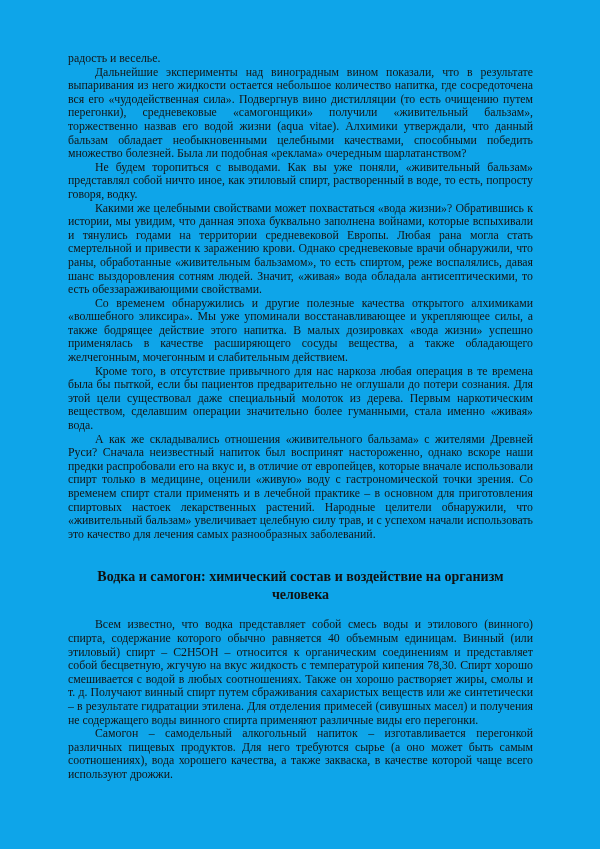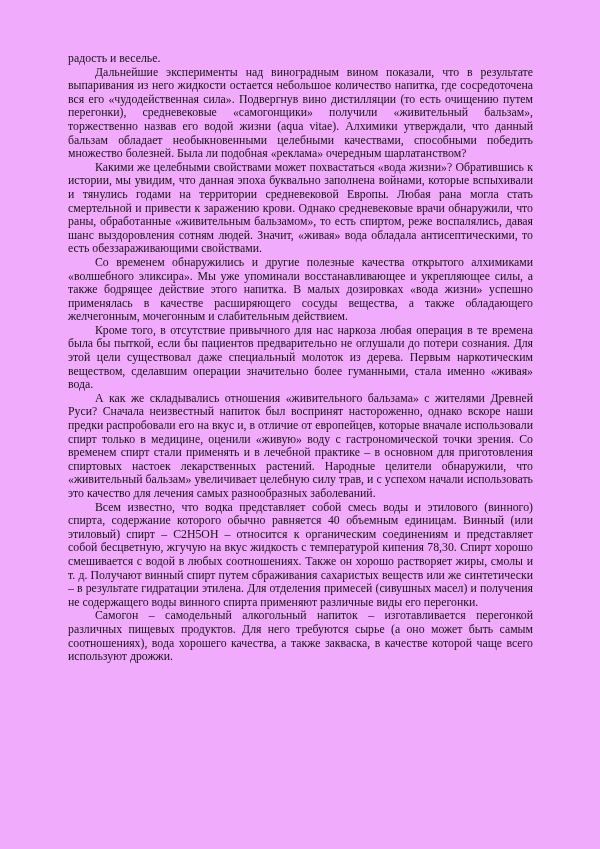--- a/index.html
+++ b/index.html
@@ -8,21 +8,21 @@
     background: #ffffff;
   }
   body {
     width: 600px;
   }
   .page {
     width: 600px;
     min-height: 849px;
     box-sizing: border-box;
     padding: 52px 67px 40px 68px;
-    background: #f0abfc;
+    background: #0ea5e9;
     font-family: "Liberation Serif", serif;
     font-size: 11.8px;
     line-height: 13.6px;
     color: #141414;
     text-align: justify;
   }
   .para {
     margin: 0;
     text-indent: 27px;
   }
@@ -39,19 +39,21 @@
     margin: 27px 6px 15px 6px;
     color: #111111;
   }
 </style>
 </head>
 <body>
 
 <main class="page">
   <p class="para no-indent">радость и веселье.</p>
   <p class="para">Дальнейшие эксперименты над виноградным вином показали, что в результате выпаривания из него жидкости остается небольшое количество напитка, где сосредоточена вся его «чудодейственная сила». Подвергнув вино дистилляции (то есть очищению путем перегонки), средневековые «самогонщики» получили «живительный бальзам», торжественно назвав его водой жизни (aqua vitae). Алхимики утверждали, что данный бальзам обладает необыкновенными целебными качествами, способными победить множество болезней. Была ли подобная «реклама» очередным шарлатанством?</p>
+  <p class="para">Не будем торопиться с выводами. Как вы уже поняли, «живительный бальзам» представлял собой ничто иное, как этиловый спирт, растворенный в воде, то есть, попросту говоря, водку.</p>
   <p class="para">Какими же целебными свойствами может похвастаться «вода жизни»? Обратившись к истории, мы увидим, что данная эпоха буквально заполнена войнами, которые вспыхивали и тянулись годами на территории средневековой Европы. Любая рана могла стать смертельной и привести к заражению крови. Однако средневековые врачи обнаружили, что раны, обработанные «живительным бальзамом», то есть спиртом, реже воспалялись, давая шанс выздоровления сотням людей. Значит, «живая» вода обладала антисептическими, то есть обеззараживающими свойствами.</p>
   <p class="para">Со временем обнаружились и другие полезные качества открытого алхимиками «волшебного эликсира». Мы уже упоминали восстанавливающее и укрепляющее силы, а также бодрящее действие этого напитка. В малых дозировках «вода жизни» успешно применялась в качестве расширяющего сосуды вещества, а также обладающего желчегонным, мочегонным и слабительным действием.</p>
   <p class="para">Кроме того, в отсутствие привычного для нас наркоза любая операция в те времена была бы пыткой, если бы пациентов предварительно не оглушали до потери сознания. Для этой цели существовал даже специальный молоток из дерева. Первым наркотическим веществом, сделавшим операции значительно более гуманными, стала именно «живая» вода.</p>
   <p class="para">А как же складывались отношения «живительного бальзама» с жителями Древней Руси? Сначала неизвестный напиток был воспринят настороженно, однако вскоре наши предки распробовали его на вкус и, в отличие от европейцев, которые вначале использовали спирт только в медицине, оценили «живую» воду с гастрономической точки зрения. Со временем спирт стали применять и в лечебной практике – в основном для приготовления спиртовых настоек лекарственных растений. Народные целители обнаружили, что «живительный бальзам» увеличивает целебную силу трав, и с успехом начали использовать это качество для лечения самых разнообразных заболеваний.</p>
+  <h2 class="heading">Водка и самогон: химический состав и воздействие на организм человека</h2>
   <p class="para">Всем известно, что водка представляет собой смесь воды и этилового (винного) спирта, содержание которого обычно равняется 40 объемным единицам. Винный (или этиловый) спирт – C2H5OH – относится к органическим соединениям и представляет собой бесцветную, жгучую на вкус жидкость с температурой кипения 78,30. Спирт хорошо смешивается с водой в любых соотношениях. Также он хорошо растворяет жиры, смолы и т. д. Получают винный спирт путем сбраживания сахаристых веществ или же синтетически – в результате гидратации этилена. Для отделения примесей (сивушных масел) и получения не содержащего воды винного спирта применяют различные виды его перегонки.</p>
   <p class="para">Самогон – самодельный алкогольный напиток – изготавливается перегонкой различных пищевых продуктов. Для него требуются сырье (а оно может быть самым соотношениях), вода хорошего качества, а также закваска, в качестве которой чаще всего используют дрожжи.</p>
 </main>
 
 </body></html>

